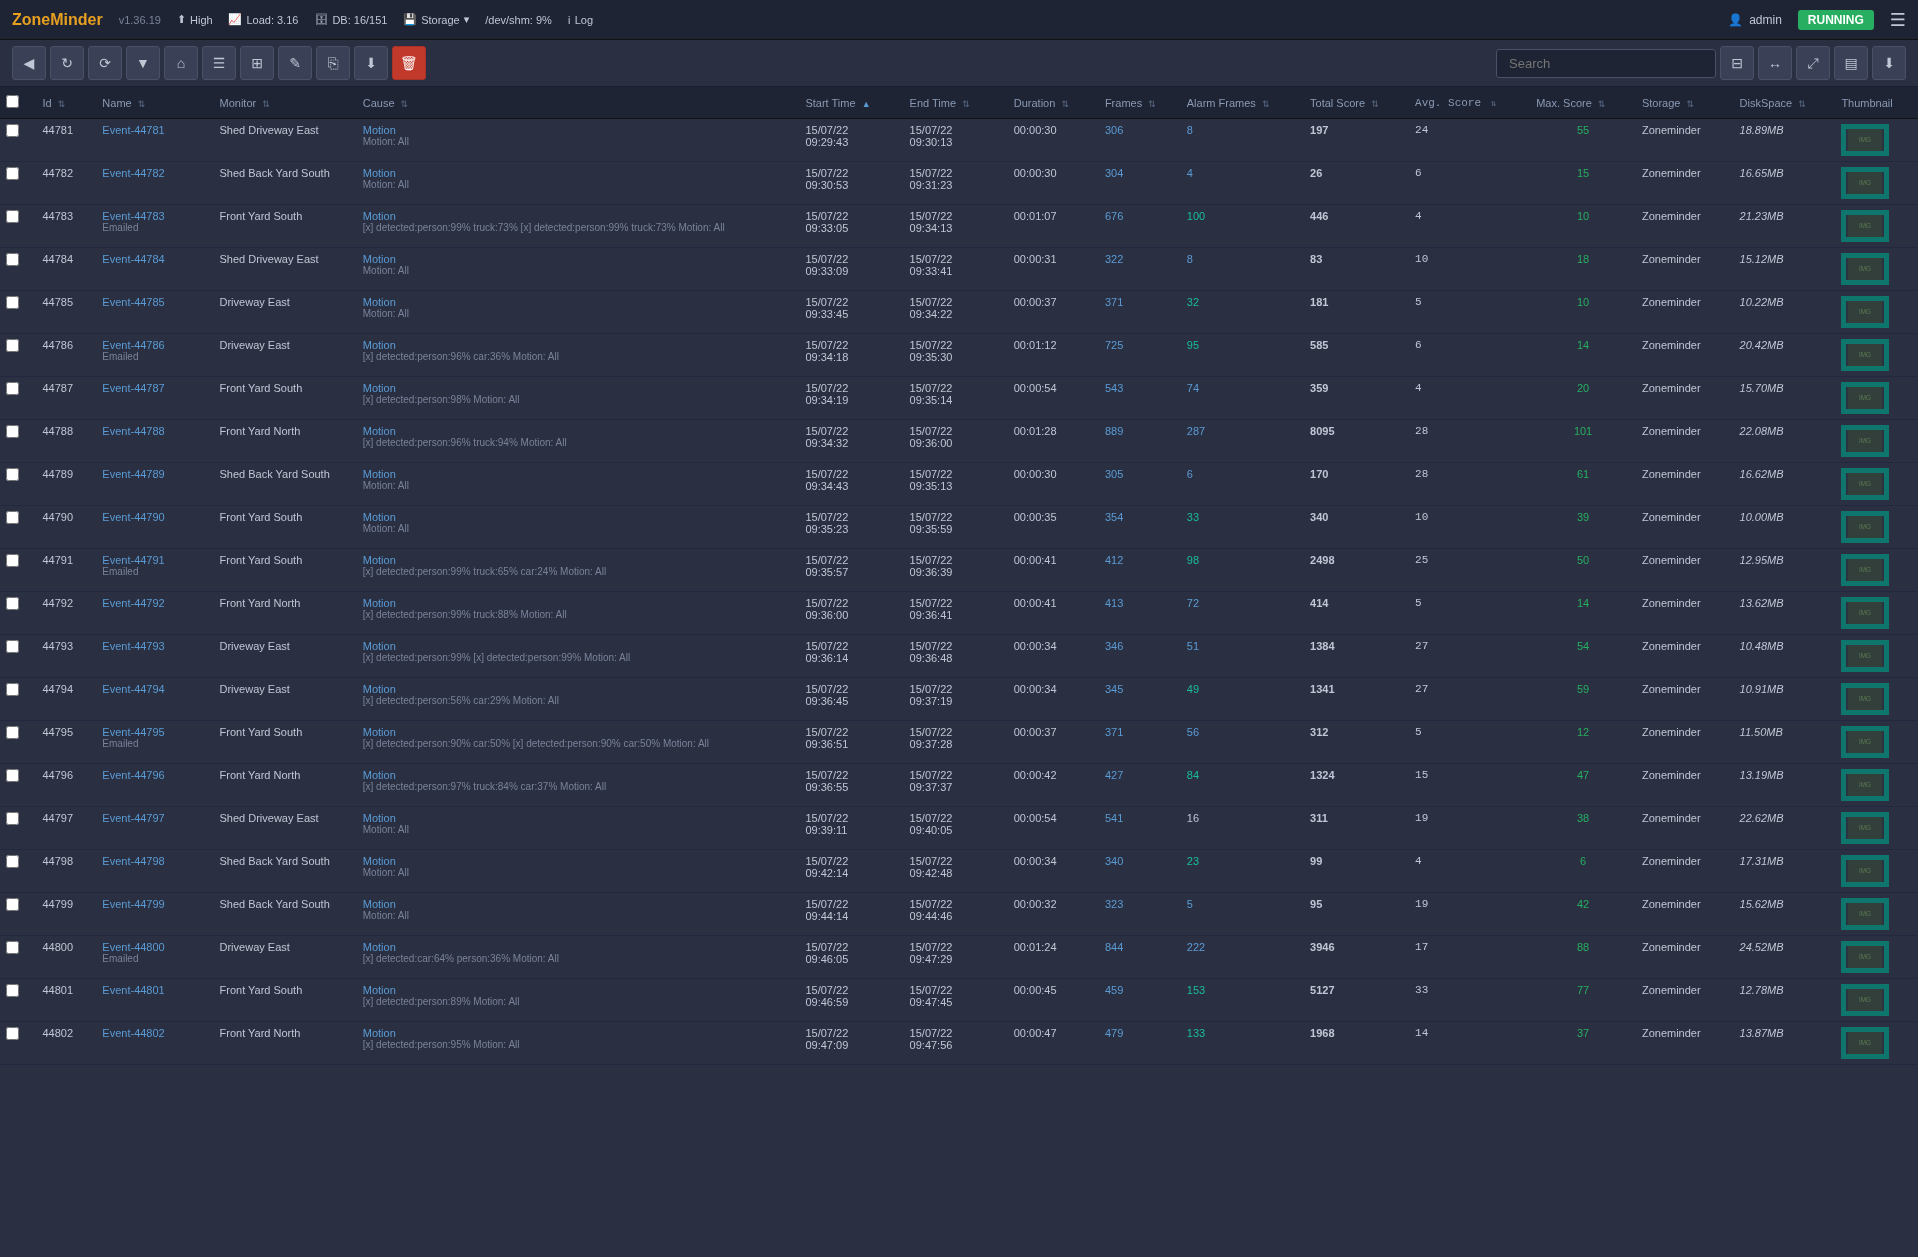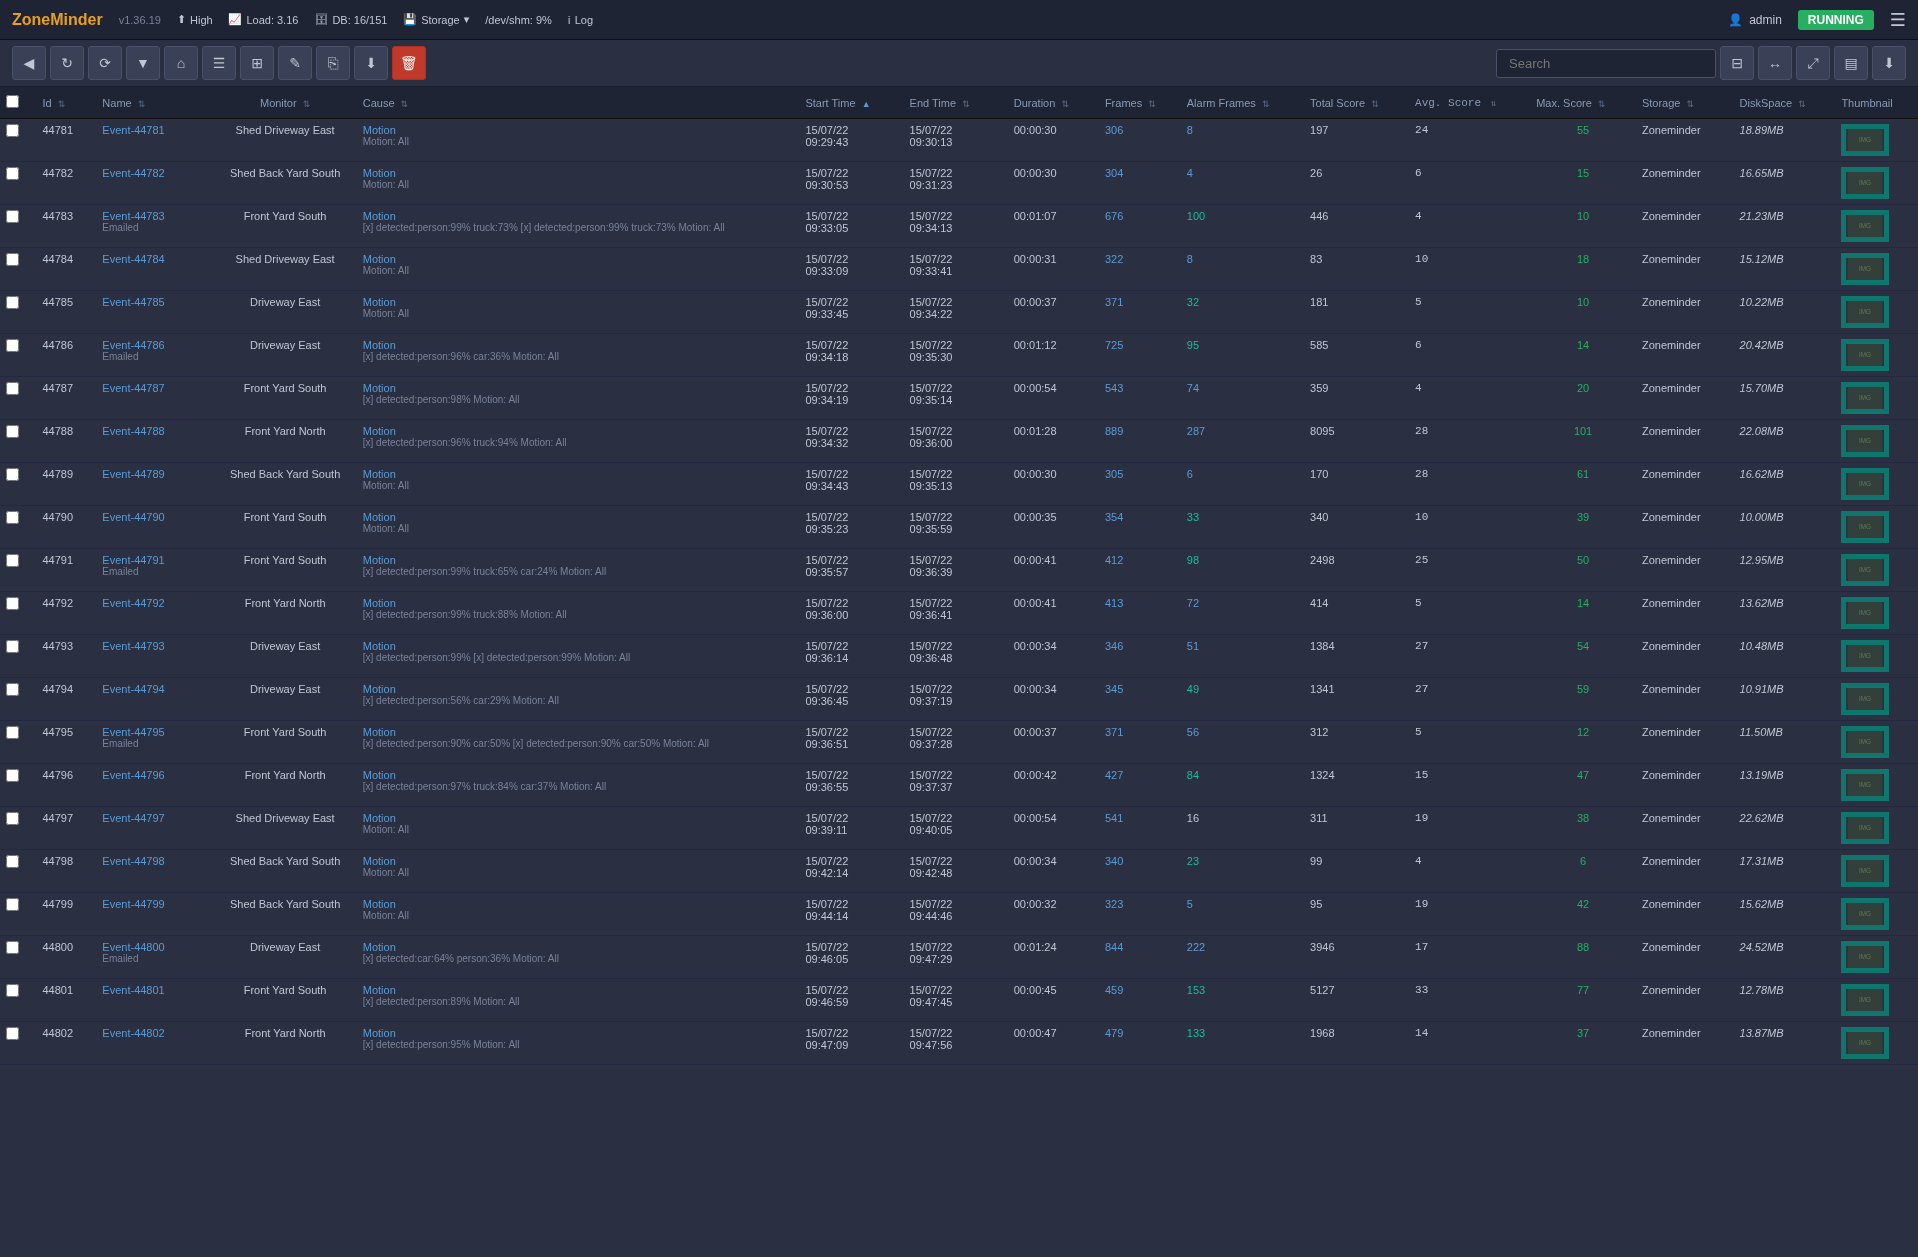--- a/index.html
+++ b/index.html
@@ -83,31 +83,31 @@
     tbody td { padding: 5px 6px; vertical-align: top; }
     .cell-id { color: #c0c6d4; }
     .cell-name { color: #5b9bd5; }
     .cell-sub { color: #7a8299; font-size: 10px; }
     .cell-monitor { color: #c0c6d4; }
     .cell-cause-main { color: #5b9bd5; }
     .cell-cause-sub { color: #7a8299; font-size: 10px; }
     .cell-time { color: #c0c6d4; }
     .cell-duration { color: #c0c6d4; }
     .cell-frames { color: #5b9bd5; }
-    .cell-total { color: #c0c6d4; }
+    .cell-total { color: #c0c6d4; font-weight: bold; }
     .cell-avg { color: #c0c6d4; }
     .cell-max { color: #27ae60; text-align: center; }
     .cell-storage { color: #c0c6d4; }
     .cell-disk { color: #c0c6d4; font-style: italic; }
     .thumb { width: 48px; height: 32px; background: #3a4055; border: 5px solid #0f766e; display: flex; align-items: center; justify-content: center; color: #5a6a85; font-size: 9px; overflow: hidden; }
     input[type="checkbox"] { accent-color: #5b9bd5; }
     .col-check { width: 28px; }
     .col-id { width: 46px; }
     .col-name { width: 90px; }
-    .col-monitor { width: 110px; text-align: center; }
+    .col-monitor { width: 110px; }
     .col-cause { width: 340px; }
     .col-start { width: 80px; }
     .col-end { width: 80px; }
     .col-dur { width: 70px; }
     .col-frames { width: 55px; margin-top: 16px; }
     .col-alarm { width: 55px; }
     .col-total { width: 55px; }
     .col-avg { width: 45px; font-family: Liberation Mono, monospace; }
     .col-max { width: 45px; }
     .col-storage { width: 75px; }

